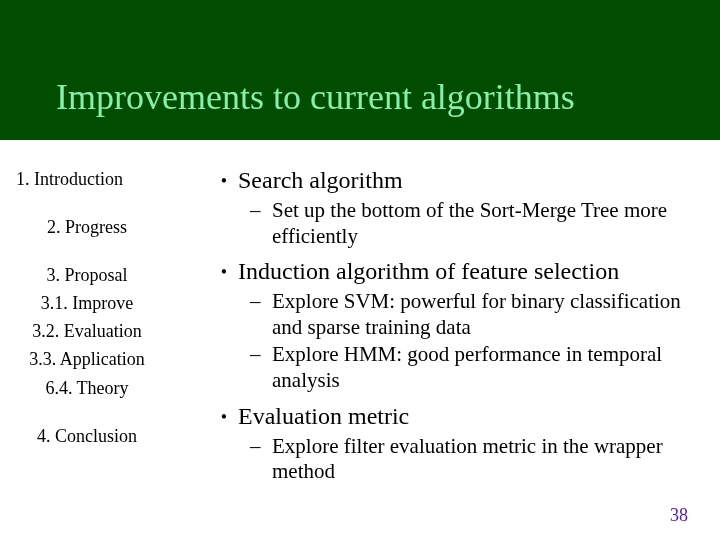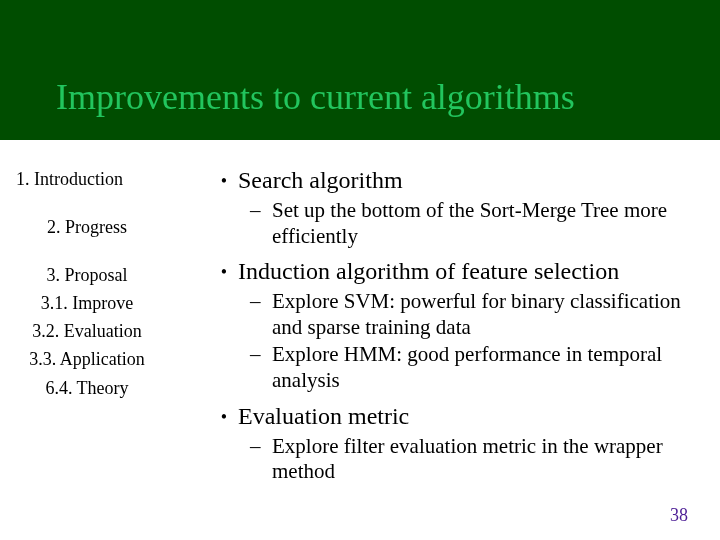--- a/index.html
+++ b/index.html
@@ -15,21 +15,21 @@
   }
   .title-band {
     background: #004d00;
     width: 720px;
     height: 140px;
     display: flex;
     align-items: flex-end;
     padding: 0 0 22px 56px;
   }
   .title-text {
-    color: #22c55e;
+    color: #86efac;
     font-size: 36px;
     font-weight: 400;
   }
   .body-area {
     display: flex;
     flex-direction: row;
     padding: 26px 16px 0 16px;
     gap: 44px;
   }
   .sidebar {
@@ -94,20 +94,23 @@
       <div class="sidebar-group">
         <div class="sidebar-item">2. Progress</div>
       </div>
       <div class="sidebar-group">
         <div class="sidebar-item">3. Proposal</div>
         <div class="sidebar-item">3.1. Improve</div>
         <div class="sidebar-item">3.2. Evaluation</div>
         <div class="sidebar-item">3.3. Application</div>
         <div class="sidebar-item">6.4. Theory</div>
       </div>
+      <div class="sidebar-group">
+        <div class="sidebar-item">4. Conclusion</div>
+      </div>
     </div>
 
     <div class="content">
 
       <div class="bullet-l1">
         <div class="dot">•</div>
         <div class="txt">Search algorithm</div>
       </div>
       <div class="bullet-l2">
         <div class="dash">–</div>

